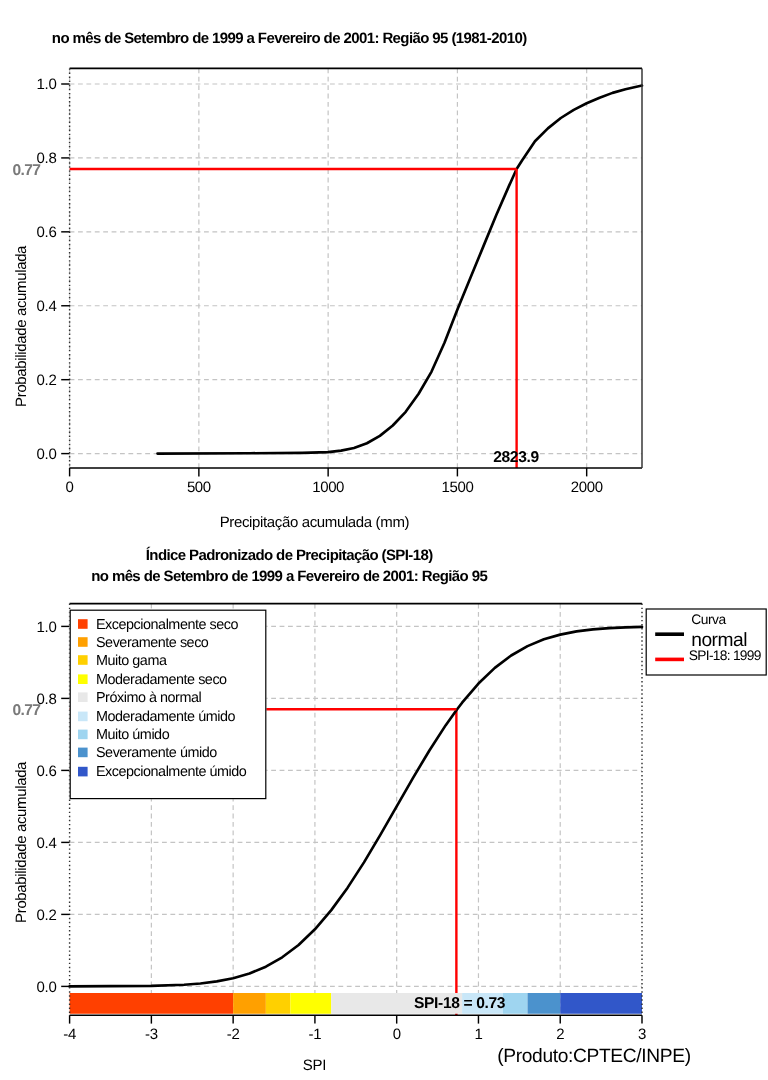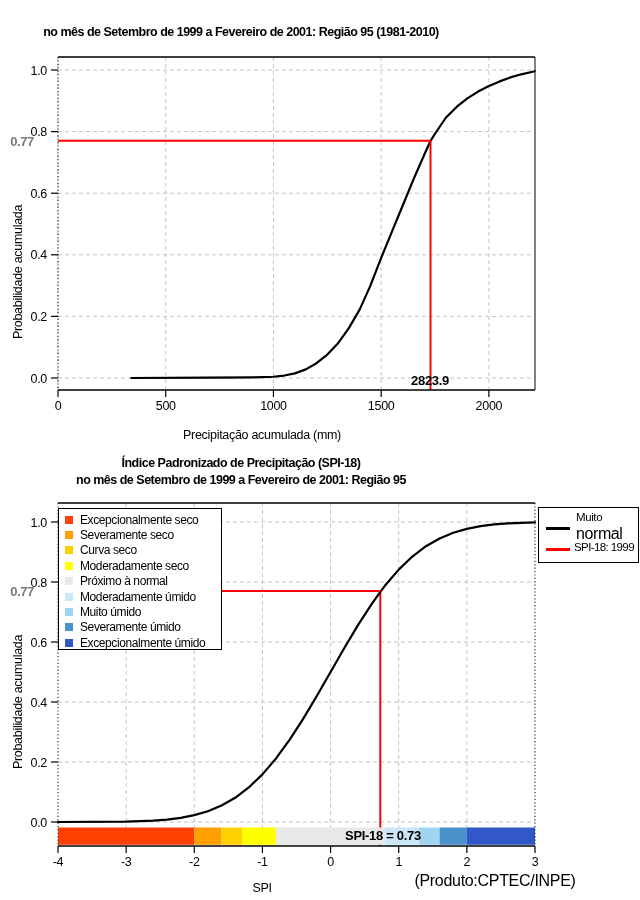--- a/index.html
+++ b/index.html
@@ -149,32 +149,32 @@
   <div class="ov title" style="top:456px;">Índice Padronizado de Precipitação (SPI-18)</div>
   <div class="ov title" style="top:473px;">no mês de Setembro de 1999 a Fevereiro de 2001: Região 95</div>
 
   <div class="ov ylab" style="top:702px;">Probabilidade acumulada</div>
   <div class="ov xlab" style="top:881px;">SPI</div>
 
   <div class="ov gray-marker" style="top:584px;">0.77</div>
   <div class="ov bold-marker" style="left:313px;width:140px;top:828px;">SPI-18 = 0.73</div>
   <div class="ov note" style="left:400px;width:190px;text-align:center;top:872px;">(Produto:CPTEC/INPE)</div>
 
-  <div class="ov legend-box" id="cat-legend" style="left:58px;top:508px;width:164px;height:142px;padding:3px 0 0 6px;box-sizing:border-box;">
+  <div class="ov legend-box" id="cat-legend" style="left:58px;top:508px;width:164px;height:158px;padding:3px 0 0 6px;box-sizing:border-box;">
       <div class="cat-row">
         <span class="cat-swatch" style="background: rgb(255, 64, 0);"></span>
         <span>Excepcionalmente seco</span>
       </div>
       <div class="cat-row">
         <span class="cat-swatch" style="background: rgb(255, 160, 0);"></span>
         <span>Severamente seco</span>
       </div>
       <div class="cat-row">
         <span class="cat-swatch" style="background: rgb(255, 208, 0);"></span>
-        <span>Curva seco</span>
+        <span>Muito gama</span>
       </div>
       <div class="cat-row">
         <span class="cat-swatch" style="background: rgb(255, 255, 0);"></span>
         <span>Moderadamente seco</span>
       </div>
       <div class="cat-row">
         <span class="cat-swatch" style="background: rgb(232, 232, 232);"></span>
         <span>Próximo à normal</span>
       </div>
       <div class="cat-row">
@@ -190,19 +190,19 @@
         <span>Severamente úmido</span>
       </div>
       <div class="cat-row">
         <span class="cat-swatch" style="background: rgb(49, 87, 201);"></span>
         <span>Excepcionalmente úmido</span>
       </div>
     </div>
 
   <div class="ov legend-box" style="left:538px;top:507px;width:99px;height:54px;">
     <span class="sample-line" style="left:7px;top:19px;width:24px;height:2.5px;background:#000;"></span>
-    <span class="leg-text" style="left:37px;top:3px;font-size:11.5px;">Muito</span>
+    <span class="leg-text" style="left:37px;top:3px;font-size:11.5px;">Curva</span>
     <span class="leg-text" style="left:37px;top:17px;font-size:16px;">normal</span>
     <span class="sample-line" style="left:7px;top:40px;width:24px;height:2.5px;background:#FF0000;"></span>
     <span class="leg-text" style="left:35px;top:33px;font-size:11.5px;letter-spacing:-0.6px;">SPI-18: 1999</span>
   </div>
 
 </div>
 
 </body></html>

